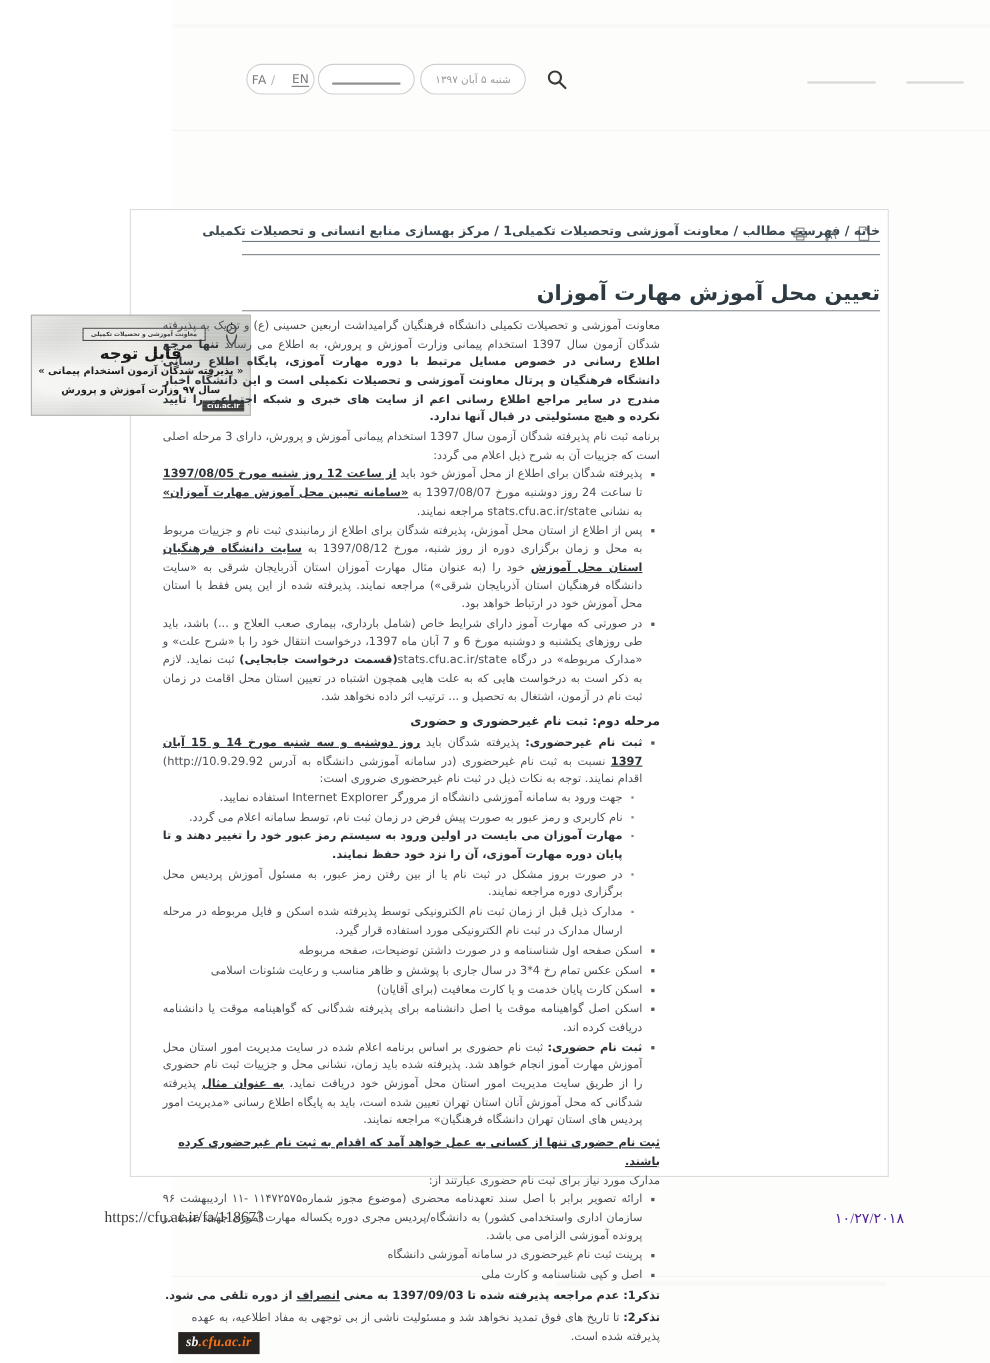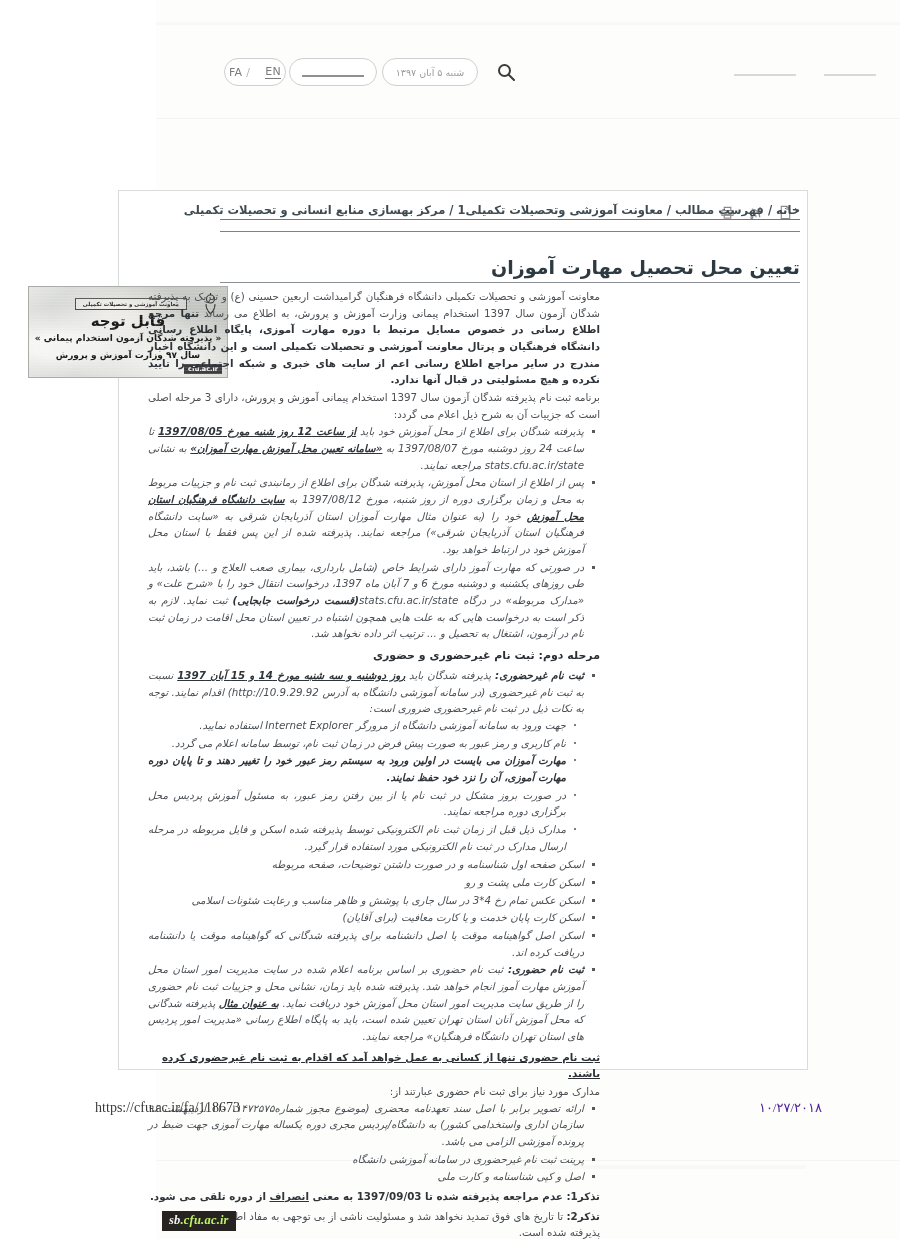--- a/index.html
+++ b/index.html
@@ -183,21 +183,20 @@
   .h-stage {
     font-weight: 700; color: #2b3035;
     font-size: 11px;
     margin: 5px 0 2px 0;
     text-align: right;
   }
   ul.bl {
     margin: 0 0 2px 0;
     padding: 0 16px 0 0;
     list-style: none;
-    font-style: italic;
   }
   ul.bl > li {
     position: relative;
     margin: 0 0 1px 0;
     text-align: justify;
   }
   ul.bl > li::before {
     content: "";
     position: absolute; right: -11px; top: 7px;
     width: 3px; height: 3px; background: #55595e;
@@ -239,21 +238,21 @@
     position: absolute; left: 6px; bottom: 8px;
     background: #262320;
     padding: 2px 7px 3px 7px;
     font-family: "Liberation Serif", "DejaVu Serif", serif;
     font-style: italic; font-weight: 700;
     font-size: 12.5px;
     direction: ltr;
     letter-spacing: .2px;
   }
   .watermark .w1 { color: #f3f3f3; }
-  .watermark .w2 { color: #bef264; font-style: italic; }
+  .watermark .w2 { color: #f97316; font-style: italic; }
 </style>
 </head>
 <body>
 
 <div class="page">
 
   <div class="scanline" style="top:118px;"></div>
   <div class="scanline" style="top:1160px;"></div>
   <div class="scan-smudge" style="left:350px; top:1165px; width:300px; height:4px;"></div>
   <div class="scan-smudge" style="left:0; top:22px; width:900px; height:3px;"></div>
@@ -304,21 +303,21 @@
           <path d="M4.5 6V2.5h7V6"></path>
           <rect x="2" y="6" width="12" height="5"></rect>
           <rect x="4.5" y="10" width="7" height="4"></rect>
         </svg>
       </span>
     </div>
   </div>
 
   <div class="breadcrumb">خانه / فهرست مطالب / معاونت آموزشی وتحصیلات تکمیلی1 / مرکز بهسازی منابع انسانی و تحصیلات تکمیلی</div>
   <div class="underline-stub"></div>
-  <h1 class="page-title">تعیین محل تحصیل مهارت آموزان</h1>
+  <h1 class="page-title">تعیین محل آموزش مهارت آموزان</h1>
 
   <div class="banner">
     <span class="bn-logo">
       <svg viewBox="0 0 17 22" width="17" height="22" fill="none" stroke="currentColor" stroke-width="1.1">
         <circle cx="8.5" cy="6" r="4"></circle>
         <path d="M4 11c0 4 1.5 7 4.5 10C11.5 18 13 15 13 11"></path>
         <path d="M8.5 2v-2"></path>
       </svg>
     </span>
     <div class="bn-dept">معاونت آموزشی و تحصیلات تکمیلی</div>
@@ -353,21 +352,20 @@
           <li>نام کاربری و رمز عبور به صورت پیش فرض در زمان ثبت نام، توسط سامانه اعلام می گردد.</li>
           <li class="b">مهارت آموزان می بایست در اولین ورود به سیستم رمز عبور خود را تغییر دهند و تا پایان دوره مهارت آموزی، آن را نزد خود حفظ نمایند.</li>
           <li>در صورت بروز مشکل در ثبت نام یا از بین رفتن رمز عبور، به مسئول آموزش پردیس محل برگزاری دوره مراجعه نمایند.</li>
           <li>مدارک ذیل قبل از زمان ثبت نام الکترونیکی توسط پذیرفته شده اسکن و فایل مربوطه در مرحله ارسال مدارک در ثبت نام الکترونیکی مورد استفاده قرار گیرد.</li>
         </ul>
       </li>
     </ul>
 
     <ul class="bl">
       <li>اسکن صفحه اول شناسنامه و در صورت داشتن توضیحات، صفحه مربوطه</li>
-      <li>اسکن کارت ملی پشت و رو</li>
       <li>اسکن عکس تمام رخ 4*3 در سال جاری با پوشش و ظاهر مناسب و رعایت شئونات اسلامی</li>
       <li>اسکن کارت پایان خدمت و یا کارت معافیت (برای آقایان)</li>
       <li>اسکن اصل گواهینامه موقت یا اصل دانشنامه برای پذیرفته شدگانی که گواهینامه موقت یا دانشنامه دریافت کرده اند.</li>
       <li><span class="b">ثبت نام حضوری:</span><span> ثبت نام حضوری بر اساس برنامه اعلام شده در سایت مدیریت امور استان محل آموزش مهارت آموز انجام خواهد شد. پذیرفته شده باید زمان، نشانی محل و جزییات ثبت نام حضوری را از طریق سایت مدیریت امور استان محل آموزش خود دریافت نماید. </span><span class="bu">به عنوان مثال</span><span> پذیرفته شدگانی که محل آموزش آنان استان تهران تعیین شده است، باید به پایگاه اطلاع رسانی «مدیریت امور پردیس های استان تهران دانشگاه فرهنگیان» مراجعه نمایند.</span></li>
     </ul>
 
     <div class="notice-line">ثبت نام حضوری تنها از کسانی به عمل خواهد آمد که اقدام به ثبت نام غیرحضوری کرده باشند.</div>
     <div>مدارک مورد نیاز برای ثبت نام حضوری عبارتند از:</div>
 
     <ul class="bl">

